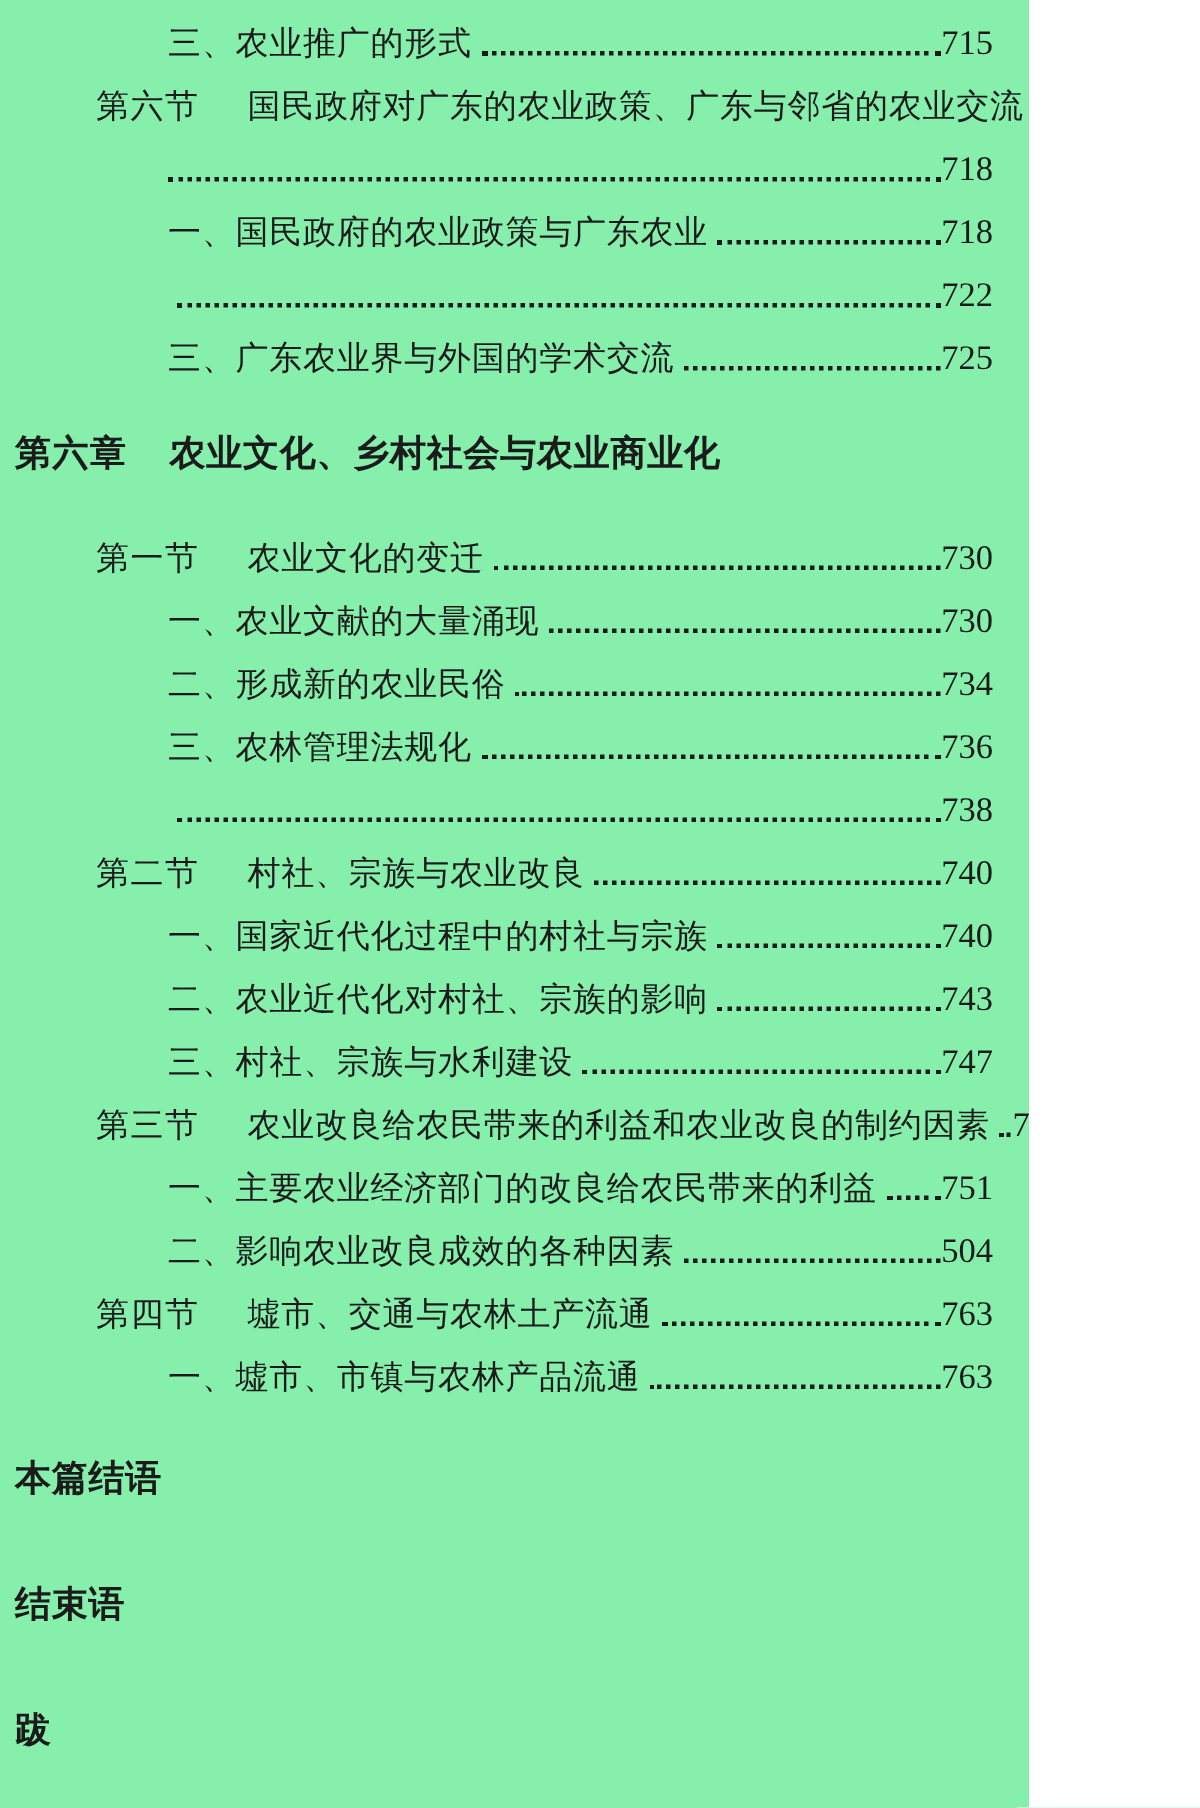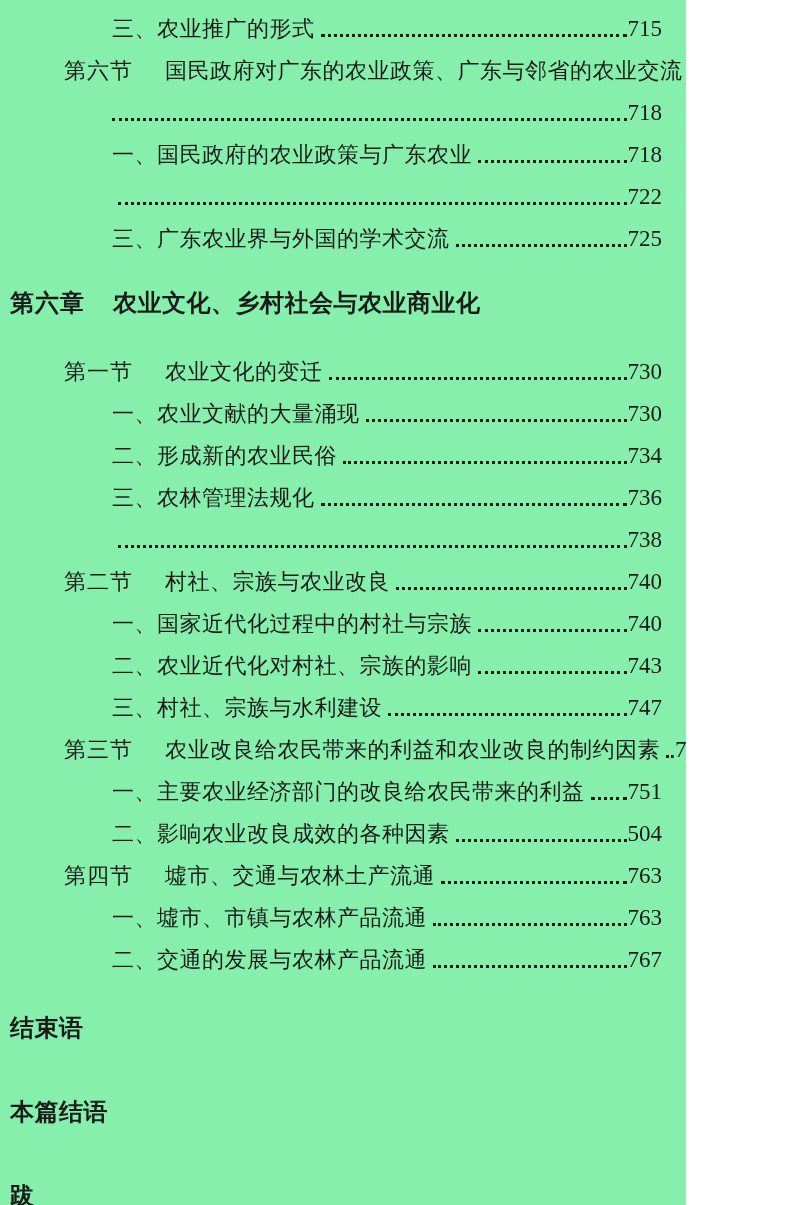--- a/index.html
+++ b/index.html
@@ -181,34 +181,28 @@
     <span class="title">墟市、交通与农林土产流通</span>
     <span class="leader"></span>
     <span class="page-num">763</span>
   </div>
       <div class="row sub">
 
     <span class="title">一、墟市、市镇与农林产品流通</span>
     <span class="leader"></span>
     <span class="page-num">763</span>
   </div>
-      <div class="row sub">
-
-    <span class="title">二、交通的发展与农林产品流通</span>
-    <span class="leader"></span>
-    <span class="page-num">767</span>
-  </div>
       <div class="row backmatter">
 
+    <span class="title">本篇结语</span>
+
+  </div>
+      <div class="row backmatter">
+
     <span class="title">结束语</span>
-
-  </div>
-      <div class="row backmatter">
-
-    <span class="title">本篇结语</span>
 
   </div>
       <div class="row backmatter">
 
     <span class="title">跋</span>
 
   </div>
     </div>
 </div>
 

